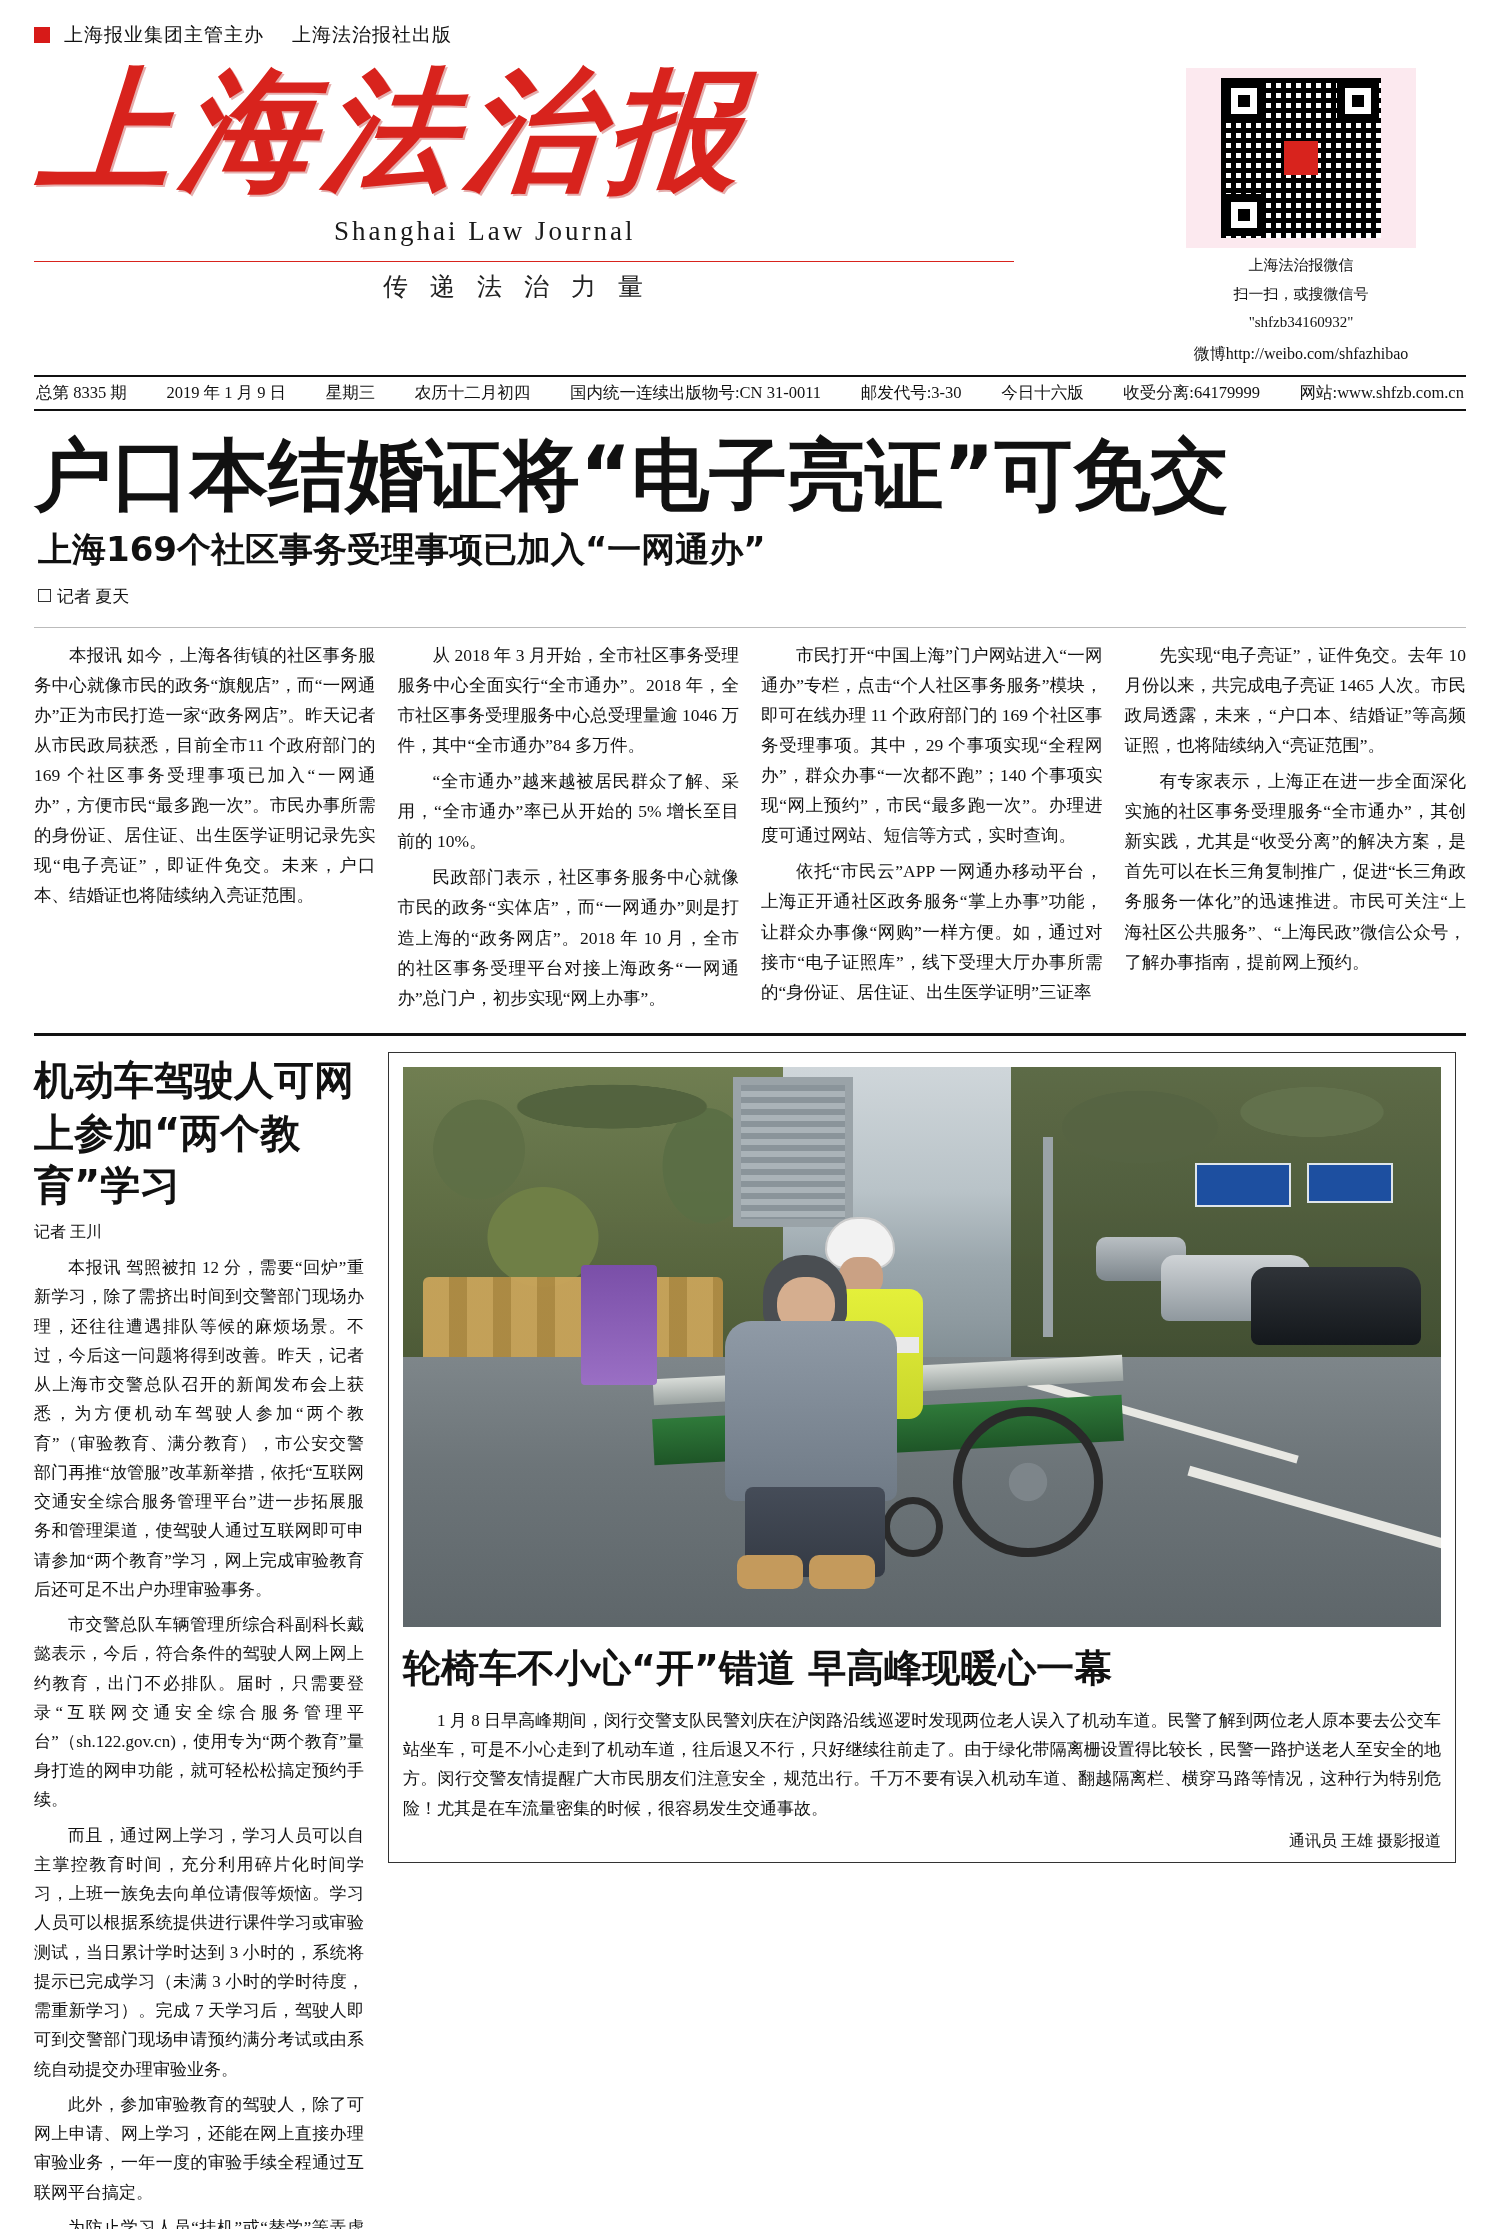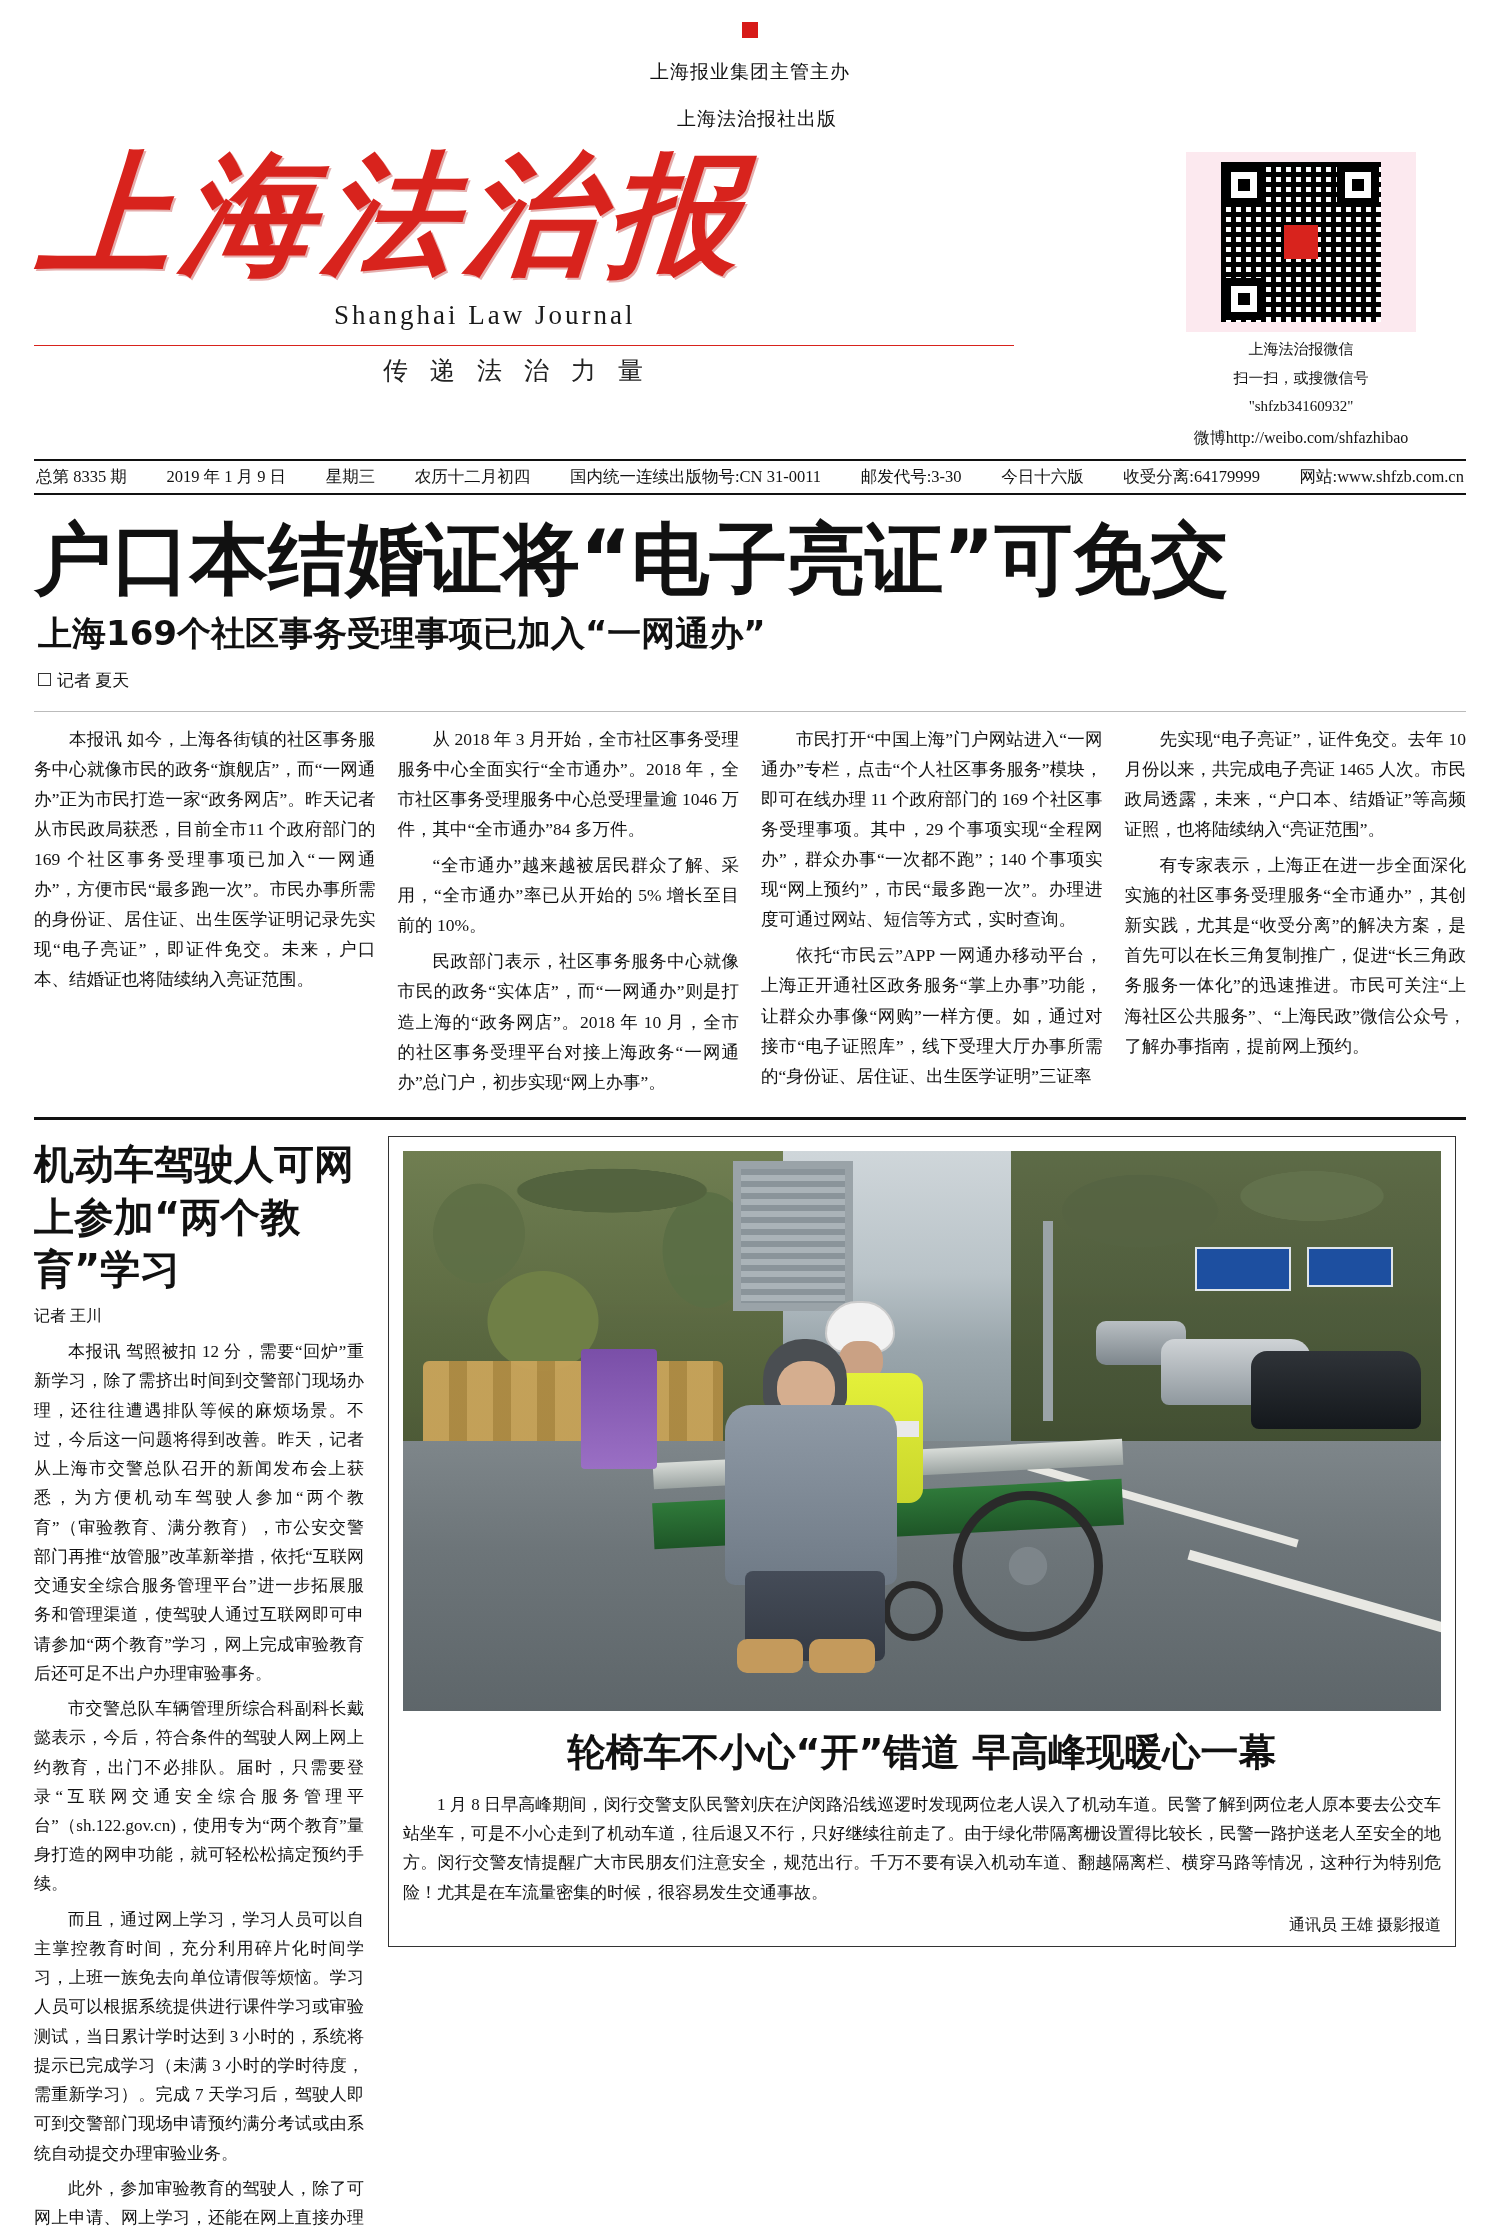--- a/index.html
+++ b/index.html
@@ -8,21 +8,21 @@
     width:1500px; height:2229px;
     background:#ffffff;
     font-family:"Liberation Serif", serif;
     color:#111;
     position:relative;
     overflow:hidden;
   }
   .page { width:1500px; height:2229px; position:relative; padding:0 34px; }
 
   
-  .topbar { display:flex; align-items:center; gap:21px; padding-top:22px; font-size:19px;flex-direction:column; }
+  .topbar { display:flex; align-items:center; gap:14px; padding-top:22px; font-size:19px; }
   .topbar .sq { width:16px; height:16px; background:#d71a18; display:inline-block; }
   .topbar .t1 { letter-spacing:1px; }
   .topbar .t2 { margin-left:14px; letter-spacing:1px; }
 
   
   .masthead { display:flex; align-items:flex-start; justify-content:space-between; margin-top:6px; }
   .mast-left { width:980px; }
   .logo-cn {
     font-family:"DejaVu Serif", serif;
     font-size:132px;
@@ -152,21 +152,21 @@
   .man .hood{position:absolute;left:60px;top:0;width:84px;height:74px;background:#4a4e52;border-radius:40px 40px 16px 16px;}
   .man .face{position:absolute;left:74px;top:22px;width:58px;height:56px;background:#d5ae8f;border-radius:26px;}
   .man .coat{position:absolute;left:22px;top:66px;width:172px;height:180px;background:linear-gradient(180deg,#8f9aa6,#6f7a86);border-radius:26px 26px 10px 10px;}
   .man .pants{position:absolute;left:42px;top:232px;width:140px;height:90px;background:linear-gradient(180deg,#454c58,#343a44);border-radius:8px;}
   .man .shoe1{position:absolute;left:34px;top:300px;width:66px;height:34px;background:#c49a5c;border-radius:10px;}
   .man .shoe2{position:absolute;left:106px;top:300px;width:66px;height:34px;background:#c49a5c;border-radius:10px;}
   .banner-purple{position:absolute;left:178px;top:198px;width:76px;height:120px;background:linear-gradient(180deg,#7a4fa8,#9a6fc4);border-radius:4px;}
   .pole{position:absolute;left:640px;top:70px;width:10px;height:200px;background:#9aa3a7;}
 
   .photo-caption {
-    text-align:center; font-family:"DejaVu Sans", sans-serif; font-weight:bold;
+    font-family:"DejaVu Sans", sans-serif; font-weight:bold;
     font-size:38px; margin:16px 0 12px;
   }
   .photo-text { font-size:17px; line-height:1.72; text-align:justify; text-indent:2em; margin:0; }
   .photo-credit { text-align:right; font-size:16px; margin-top:8px; }
 </style>
 </head>
 <body>
 
 <div class="page">
 

